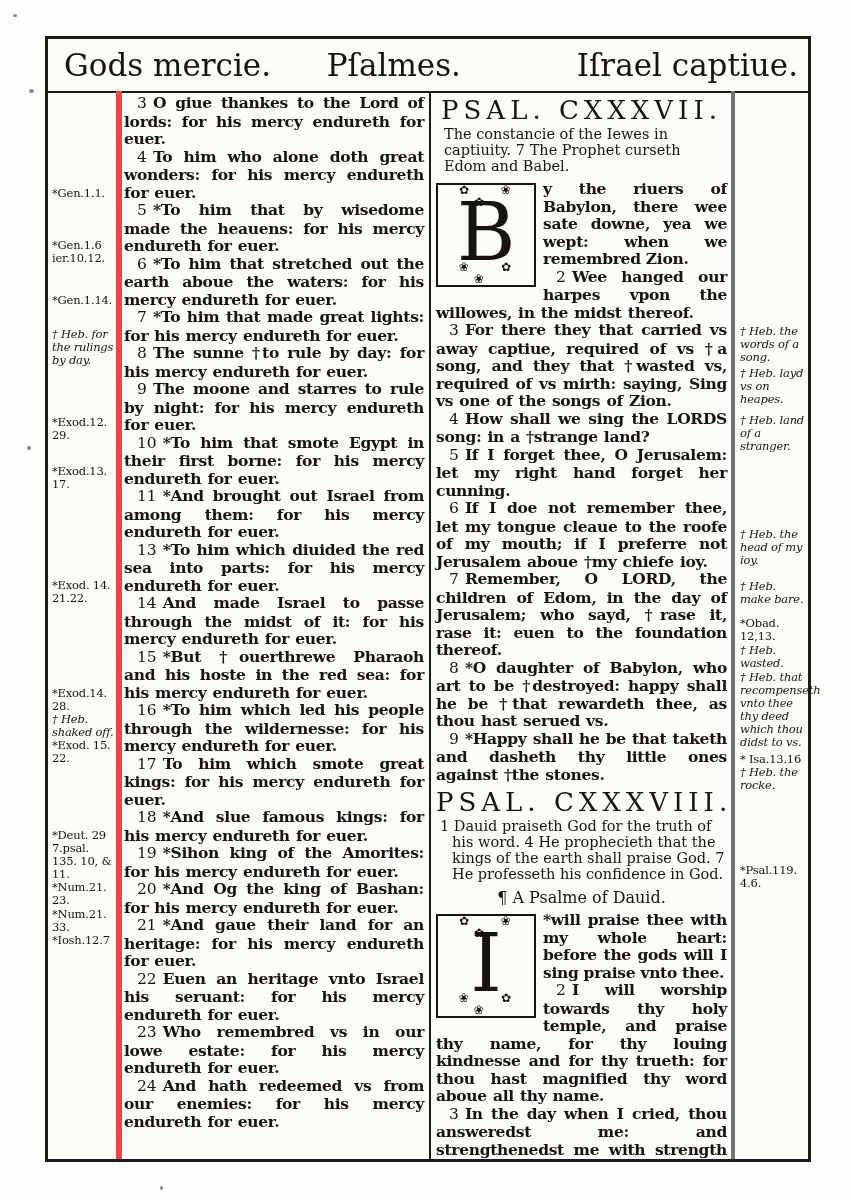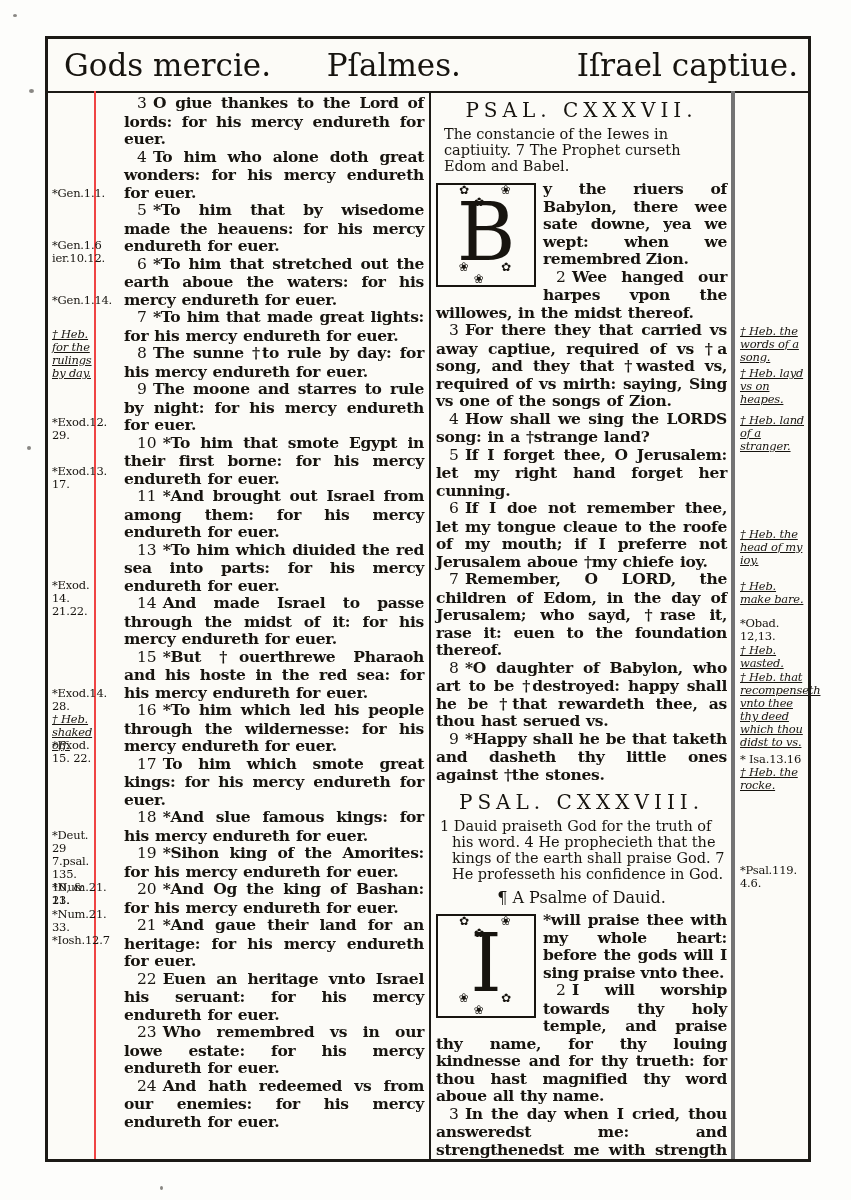--- a/index.html
+++ b/index.html
@@ -19,22 +19,22 @@
     position:absolute;top:0;left:0;right:0;height:52px;
     border-bottom:2px solid #1c1a16;
   }
   .htitle{position:absolute;top:6px;font-size:31px;line-height:40px;white-space:nowrap;}
   .htitle.left{left:16px;}
   .htitle.center{left:45.5%;transform:translateX(-50%);}
   .htitle.right{right:10px;}
   
   .content{position:absolute;top:52px;left:0;right:0;bottom:0;}
   .lmargin{
-    position:absolute;left:0;top:0;bottom:0;width:48px;
-    border-right:2px solid #ef4444;box-sizing:border-box;
+    position:absolute;left:0;top:0;bottom:0;width:74px;
+    border-right:6px solid #ef4444;box-sizing:border-box;
   }
   .lcol{
     position:absolute;left:72px;top:0;bottom:0;width:307px;
     padding:3px 3px 0 4px;box-sizing:border-box;overflow:hidden;
   }
   .rcol{
     position:absolute;left:381px;top:0;bottom:0;width:302px;
     border-left:2px solid #1c1a16;box-sizing:border-box;
     padding:0 4px 0 5px;overflow:hidden;
   }
@@ -43,21 +43,21 @@
     border-left:4px solid #737373;box-sizing:border-box;
   }
   
   .verse{
     margin:0;text-align:justify;text-indent:13px;
     font-weight:700;font-size:15.5px;line-height:17.5px;
     letter-spacing:-0.3px;word-spacing:1px;
   }
   .vnum{font-weight:400;margin-right:6px;letter-spacing:0;}
   .psalm-title{
-    text-align:center;font-weight:400;font-size:20px;line-height:26px;
+    text-align:center;font-weight:400;font-size:26px;line-height:26px;
     letter-spacing:5px;margin:6px 0 3px 0;white-space:nowrap;
   }
   .argument{
     font-weight:400;font-size:14.5px;line-height:16px;
     margin:0 2px 6px 8px;text-align:left;
   }
   .argument.hang{padding-left:12px;text-indent:-12px;margin-left:4px;}
   .subtitle{
     text-align:center;font-weight:400;font-size:16px;line-height:20px;margin:2px 0 3px 0;
   }
@@ -76,21 +76,21 @@
   .dropcap::after{
     content:"❀ ✿ ❀";font-family:"DejaVu Sans",sans-serif;
     position:absolute;bottom:0;left:0;right:0;font-size:12px;line-height:12px;
     letter-spacing:14px;text-indent:12px;
   }
   
   .mnote{
     position:absolute;left:4px;right:2px;
     font-weight:400;font-size:11.5px;line-height:13px;letter-spacing:-0.2px;
   }
-  .mnote.it{font-style:italic;text-decoration:underline;}
+  .mnote.it{font-style:italic;}
   .rmargin .mnote{left:5px;right:1px;}
   
   .speck{position:absolute;background:#2a2621;opacity:.55;border-radius:50%;}
 </style>
 </head>
 <body>
 
 <div class="speck" style="left:29px;top:89px;width:5px;height:4px;"></div>
 <div class="speck" style="left:27px;top:446px;width:4px;height:4px;"></div>
 <div class="speck" style="left:13px;top:14px;width:4px;height:3px;"></div>

